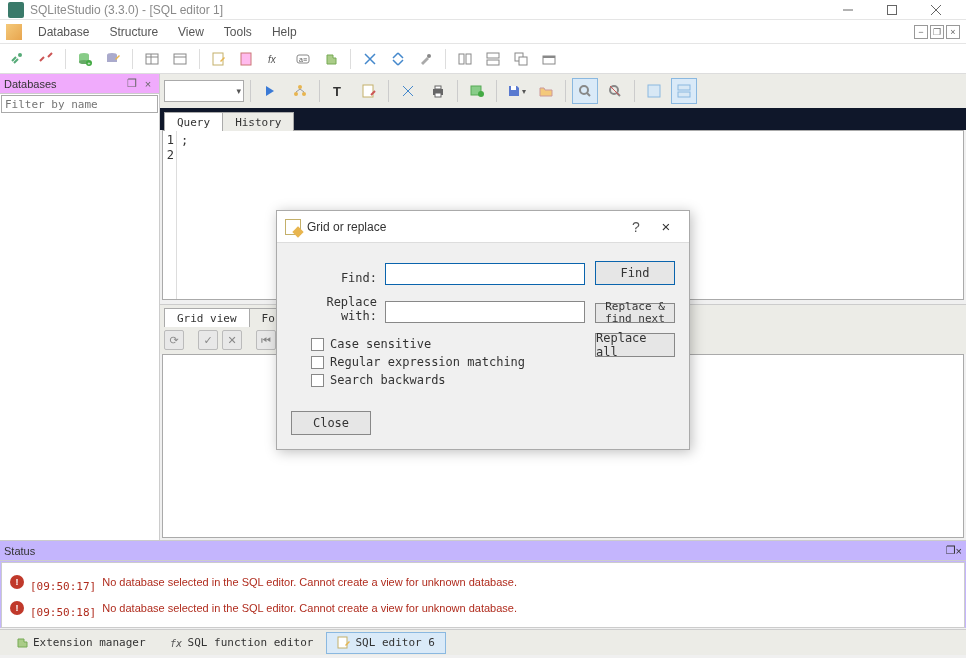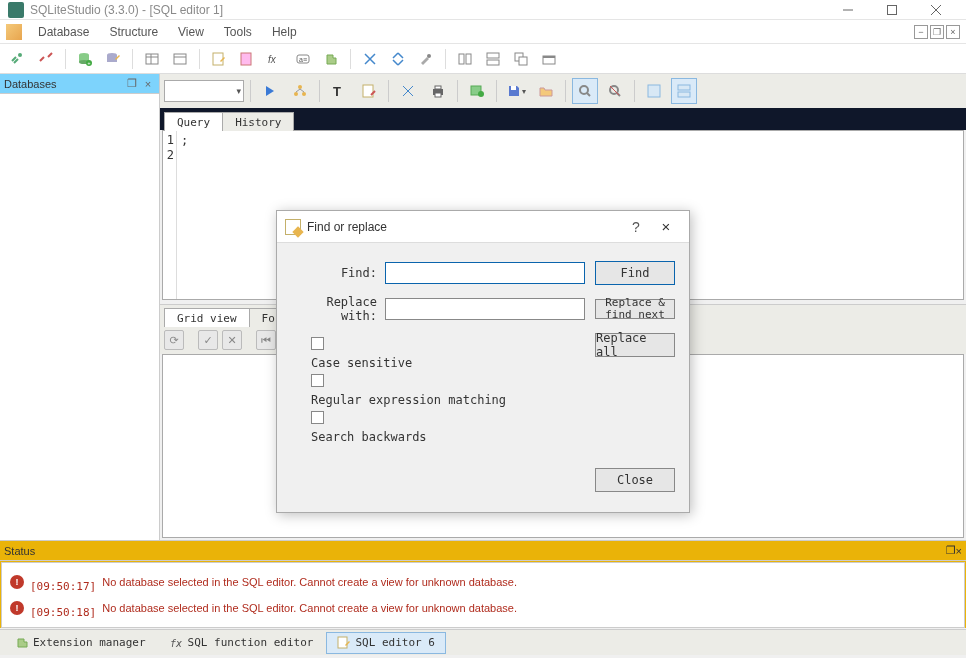--- a/index.html
+++ b/index.html
@@ -18,21 +18,21 @@
 .menubar .mdi { display: flex; gap: 2px; margin-left: auto; }
 .menubar .mdi .sq { width: 14px; height: 14px; border: 1px solid #999; display: flex; align-items: center; justify-content: center; font-size: 9px; color: #666; }
 
 .toolbar { height: 30px; background: #fff; display: flex; align-items: center; padding: 2px 6px; gap: 4px; border-bottom: 1px solid #ddd; }
 .tbtn { width: 24px; height: 24px; display: flex; align-items: center; justify-content: center; border: 1px solid transparent; }
 .tsep { width: 1px; height: 20px; background: #ddd; margin: 0 3px; }
 
 .main { display: flex; height: 466px; }
 
 .left-panel { width: 160px; background: #fff; border-right: 1px solid #ccc; display: flex; flex-direction: column; }
-.panel-hdr { height: 20px; background: #7dd3fc; border-bottom: 1px solid #ccc; display: flex; align-items: center; padding: 0 4px; font-size: 11px; color: #333; }
+.panel-hdr { height: 20px; background: #f0abfc; border-bottom: 1px solid #ccc; display: flex; align-items: center; padding: 0 4px; font-size: 11px; color: #333; }
 .panel-hdr .pttl { flex: 1; }
 .panel-hdr .pico { width: 14px; height: 14px; display: flex; align-items: center; justify-content: center; color: #666; font-size: 11px; margin-left: 2px; }
 .filter-box { border: 1px solid #aaa; margin: 1px; height: 18px; padding: 1px 3px; font-family: monospace; font-size: 11px; color: #888; }
 .db-tree { flex: 1; background: #fff; }
 
 .center { flex: 1; display: flex; flex-direction: column; background: #f0f0f0; }
 
 .tb2 { height: 34px; background: #ecece7; display: flex; align-items: center; padding: 2px 4px; gap: 4px; }
 .combo { width: 80px; height: 22px; border: 1px solid #aaa; background: #fff; display: flex; align-items: center; justify-content: flex-end; padding-right: 2px; }
 .combo::after { content: "▾"; font-size: 9px; color: #555; }
@@ -46,21 +46,21 @@
 
 .editor { height: 170px; background: #fff; border: 1px solid #aaa; margin: 0 2px; font-family: monospace; font-size: 12px; display: flex; }
 .gutter { width: 14px; border-right: 1px solid #ddd; text-align: right; padding: 2px 2px 0 0; line-height: 15px; color: #333; }
 .editor-body { padding: 2px 4px; line-height: 15px; }
 
 .tabs2 { height: 22px; display: flex; align-items: flex-end; padding-left: 4px; background: #ecece7; border-top: 1px solid #ccc; margin-top: 4px; }
 .tb3 { height: 28px; background: #ecece7; display: flex; align-items: center; padding: 2px 4px; gap: 4px; }
 .tb3 .sq { width: 20px; height: 20px; border: 1px solid #bbb; background: #e8e8e8; border-radius: 2px; display: flex; align-items: center; justify-content: center; font-size: 11px; color: #888; }
 .result { flex: 1; background: #fff; border: 1px solid #aaa; margin: 0 2px 2px; }
 
-.status-panel { background: #eab308; border-top: 1px solid #ccc; }
+.status-panel { background: #c4b5fd; border-top: 1px solid #ccc; }
 .status-hdr { height: 20px; display: flex; align-items: center; padding: 0 4px; font-size: 11px; border-bottom: 1px solid #ccc; }
 .status-body { background: #fff; padding: 6px 8px; min-height: 54px; border: 1px solid #ccc; margin: 1px; }
 .statusline { display: flex; align-items: center; gap: 6px; padding: 2px 0; }
 .errico { width: 14px; height: 14px; background: #c0392b; border-radius: 50%; display: flex; align-items: center; justify-content: center; color: #fff; font-size: 9px; font-weight: bold; }
 .ts { color: #b02c1e; font-family: monospace; font-size: 11px; margin-top: 9px; }
 .msg { color: #b02c1e; font-size: 11px; }
 
 .bottombar { height: 26px; background: #ecece7; display: flex; align-items: center; padding: 2px 4px; gap: 2px; border-top: 1px solid #ccc; }
 .bbtn { padding: 3px 10px; border: 1px solid transparent; display: flex; align-items: center; gap: 4px; font-family: monospace; font-size: 11px; text-align: center; }
 .bbtn.active { border: 1px solid #8ab8e0; background: #daeaf8; }
@@ -68,31 +68,31 @@
 
 
 .dialog { position: absolute; left: 276px; top: 210px; width: 414px; background: #f0f0f0; border: 1px solid #aaa; box-shadow: 2px 2px 12px rgba(0,0,0,.25); }
 .dlg-title { height: 32px; background: #fff; display: flex; align-items: center; padding: 0 8px; border-bottom: 1px solid #ddd; }
 .dlg-title .dico { width: 16px; height: 16px; background: #fff; border: 1px solid #c4b06a; position: relative; margin-right: 6px; }
 .dlg-title .dico::after { content: ""; position: absolute; bottom: -2px; right: -2px; width: 8px; height: 8px; background: #e8b54e; transform: rotate(45deg); }
 .dlg-title .dt { flex: 1; font-size: 12px; color: #333; }
 .dlg-title .help { width: 30px; text-align: center; color: #555; font-size: 14px; }
 .dlg-title .close { width: 30px; text-align: center; color: #333; font-size: 15px; }
 .dlg-body { padding: 18px 14px 12px; }
-.row { display: flex; align-items: center; margin-bottom: 10px; }
+.row { display: flex; align-items: flex-end; margin-bottom: 10px; }
 .row label { width: 94px; text-align: right; padding-right: 8px; font-family: monospace; font-size: 12px; }
 .row input[type=text] { flex: 1; height: 22px; border: 1px solid #888; padding: 0 3px; font-size: 12px; }
 .row.focus input[type=text] { border: 1px solid #0a64ad; }
 .row .btn { width: 80px; height: 24px; margin-left: 10px; border: 1px solid #888; background: #e6e6e6; font-family: monospace; font-size: 12px; display: flex; align-items: center; justify-content: center; }
 .row .btn.primary { border: 1px solid #0a64ad; }
 .row .btn.two { flex-direction: column; height: 20px; line-height: 12px; font-size: 11px; }
 .checks { padding-left: 20px; margin-top: 4px; }
-.chk { display: flex; align-items: flex-start; gap: 6px; margin-bottom: 4px; font-family: monospace; font-size: 12px; flex-direction: column; }
+.chk { display: flex; align-items: flex-end; gap: 6px; margin-bottom: 4px; font-family: monospace; font-size: 12px; }
 .chk .box { width: 13px; height: 13px; border: 1px solid #888; background: #fff; }
-.dlg-foot { display: flex; justify-content: flex-end; padding: 8px 14px 20px; }
+.dlg-foot { display: flex; justify-content: flex-start; padding: 8px 14px 14px; }
 .dlg-foot .btn { width: 80px; height: 24px; border: 1px solid #888; background: #e6e6e6; font-family: monospace; font-size: 12px; display: flex; align-items: center; justify-content: center; }
 
 svg.ic { width: 16px; height: 16px; }
 </style>
 </head>
 <body>
 
 <div class="titlebar">
   <div class="app-icon"></div>
   <div class="title">SQLiteStudio (3.3.0) - [SQL editor 1]</div>
@@ -246,20 +246,21 @@
 </div>
 
 <div class="main">
 
   <div class="left-panel">
     <div class="panel-hdr">
       <span class="pttl">Databases</span>
       <span class="pico">❐</span>
       <span class="pico">×</span>
     </div>
+    <input class="filter-box" placeholder="Filter by name" style="">
     <div class="db-tree"></div>
   </div>
 
   <div class="center">
     <div class="tb2">
       <div class="combo"></div>
       <div class="tb2sep"></div>
       <div class="tb2btn">
           <svg class="ic" viewBox="0 0 16 16">
             <path d="M4 3 L12 8 L4 13 Z" fill="#3a7ad6"></path>
@@ -417,21 +418,21 @@
         <rect x="1" y="1" width="9" height="11" fill="#fff" stroke="#c4b06a"></rect>
         <path d="M8 9 L12 5 L13 6 L9 10 Z" fill="#e8b54e"></path>
       </svg>
     <span>SQL editor 6</span>
   </div>
 </div>
 
 <div class="dialog">
   <div class="dlg-title">
     <span class="dico"></span>
-    <span class="dt">Find or replace</span>
+    <span class="dt">Grid or replace</span>
     <span class="help">?</span>
     <span class="close">×</span>
   </div>
   <div class="dlg-body">
     <div class="row focus">
       <label>Find:</label>
       <input type="text" style="">
       <div class="btn primary">Find</div>
     </div>
     <div class="row">

